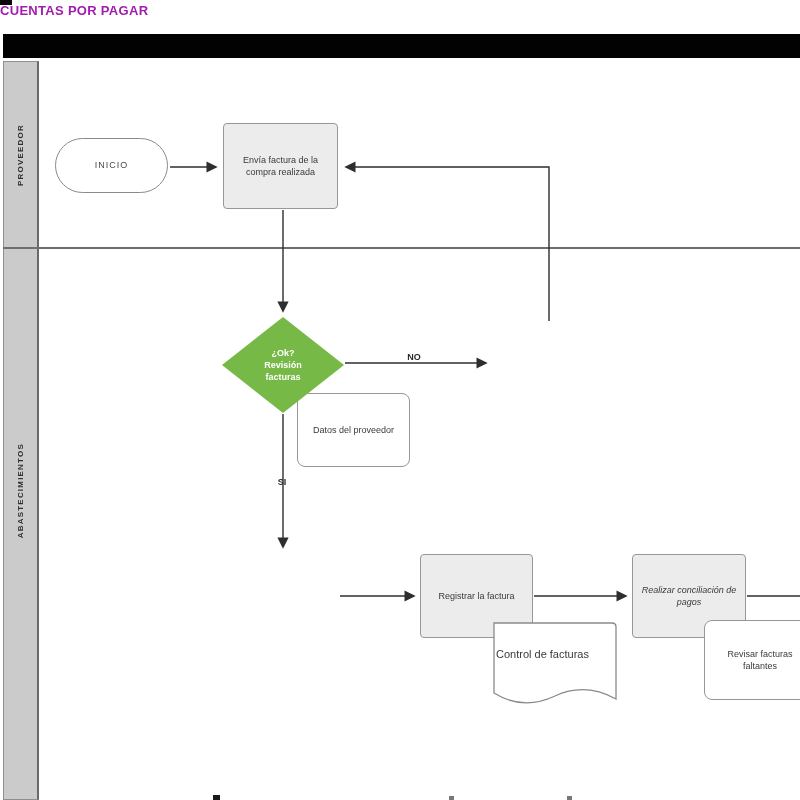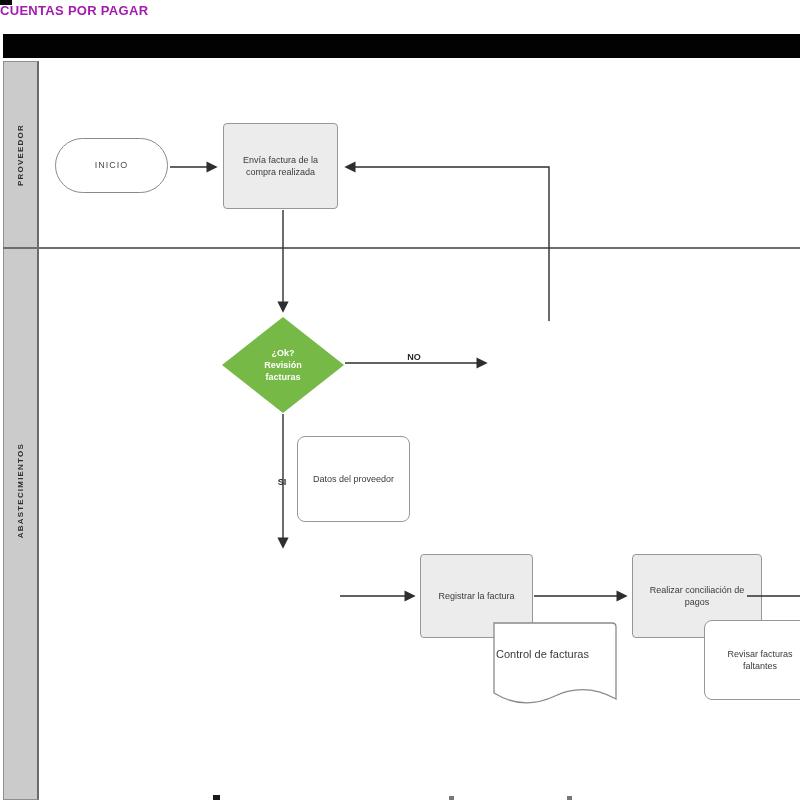--- a/index.html
+++ b/index.html
@@ -38,25 +38,25 @@
   .terminator{background:#fff;border:1.5px solid #8a8a8a;border-radius:28px;letter-spacing:1px;color:#4a4a4a;z-index:2;}
   .annotation{background:#fff;border:1.3px solid #979797;border-radius:8px;padding:2px 8px;z-index:3;}
   .decision{
     background:#76b947;color:#fff;font-weight:bold;
     clip-path:polygon(50% 0,100% 50%,50% 100%,0 50%);
     padding:0 36px;z-index:4;
   }
   #n-start{left:55px;top:138px;width:113px;height:55px;}
   #n-send{left:223px;top:123px;width:115px;height:86px;}
   #n-decision{left:222px;top:317px;width:122px;height:96px;}
-  #n-datos{left:297px;top:393px;width:113px;height:86px;margin-top:43px;}
+  #n-datos{left:297px;top:393px;width:113px;height:74px;}
   #n-regresar{left:492px;top:322px;width:115px;height:85px;}
   #n-confirmar{left:226px;top:554px;width:113px;height:84px;}
   #n-registrar{left:420px;top:554px;width:113px;height:84px;}
-  #n-realizar{left:632px;top:554px;width:130px;height:84px;}
+  #n-realizar{left:632px;top:554px;width:114px;height:84px;font-style:italic;}
   #n-revisar{left:704px;top:620px;width:112px;height:80px;}
   .doc-label{
     position:absolute;left:496px;top:648px;width:116px;text-align:left;
     font-size:11px;color:#3a3a3a;z-index:6;
   }
   
   .overlay{position:absolute;left:0;top:0;z-index:5;pointer-events:none;}
   .overlay line,.overlay polyline{stroke:#2e2e2e;stroke-width:1.4;}
   .overlay .doc-shape{fill:#ffffff;stroke:#8a8a8a;stroke-width:1.3;}
   .edge-label{

